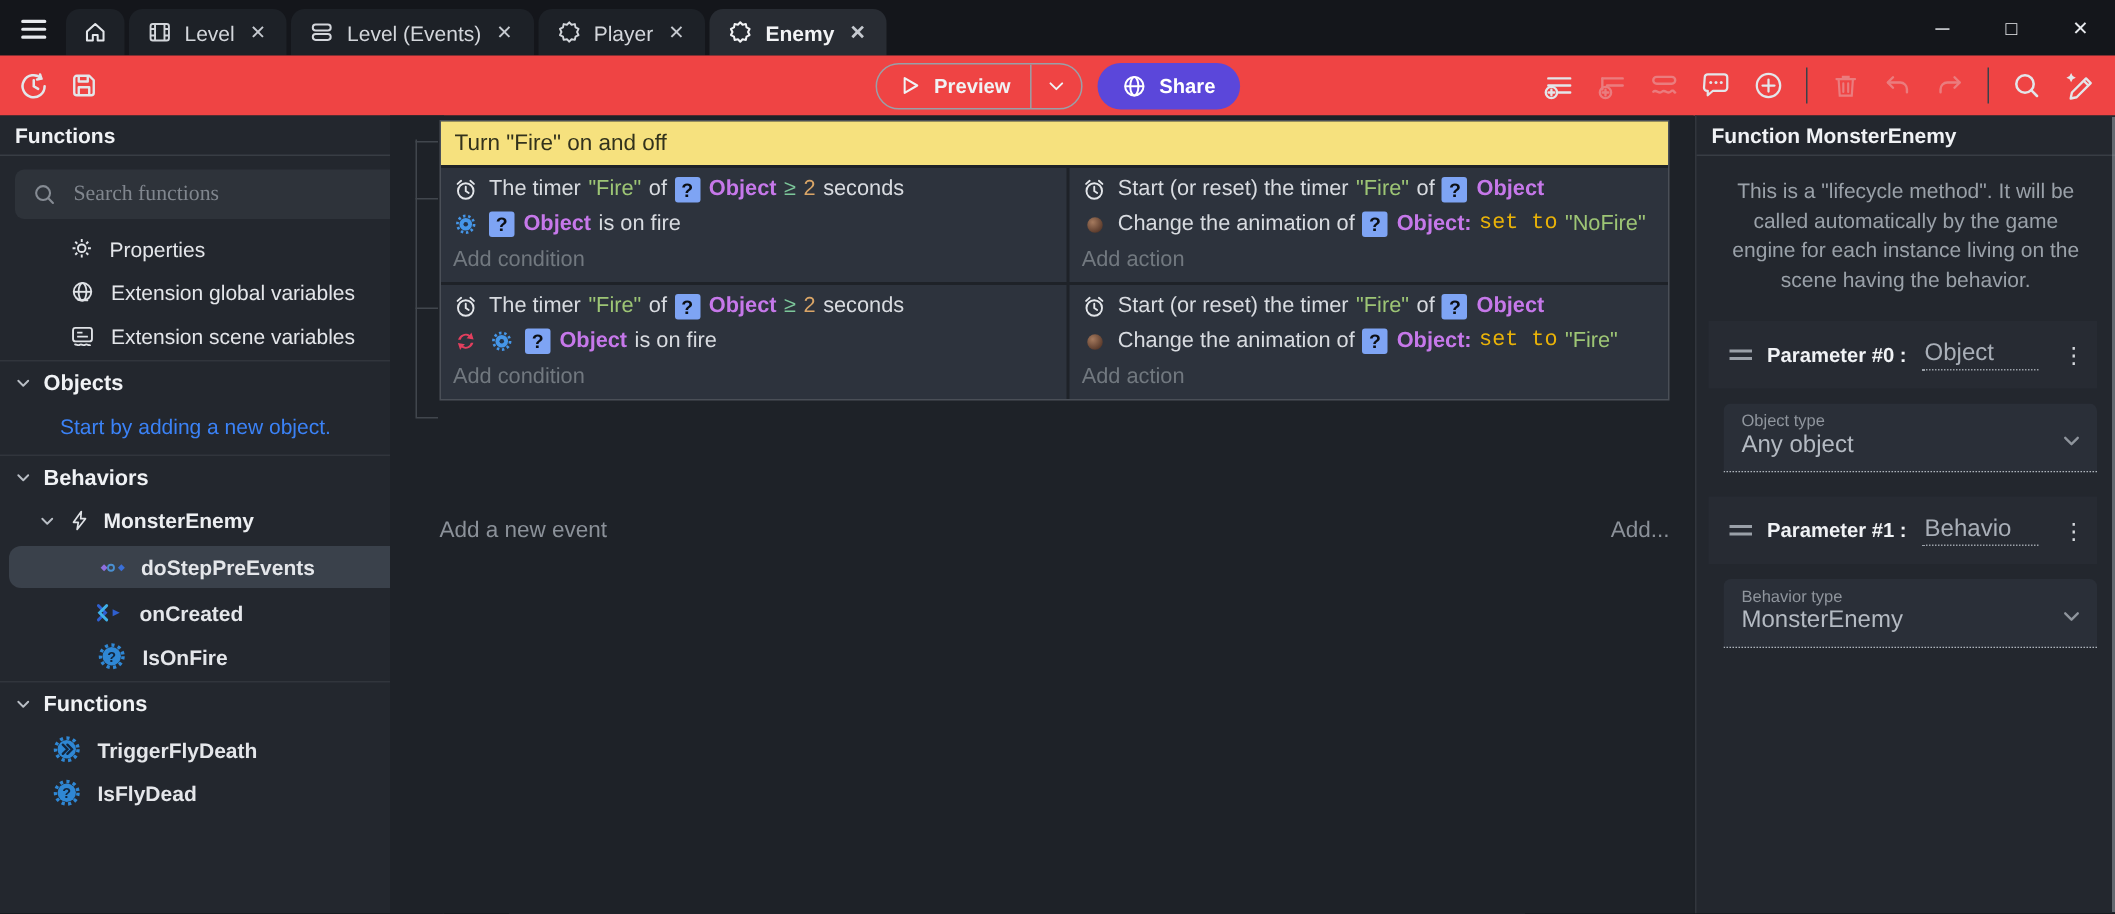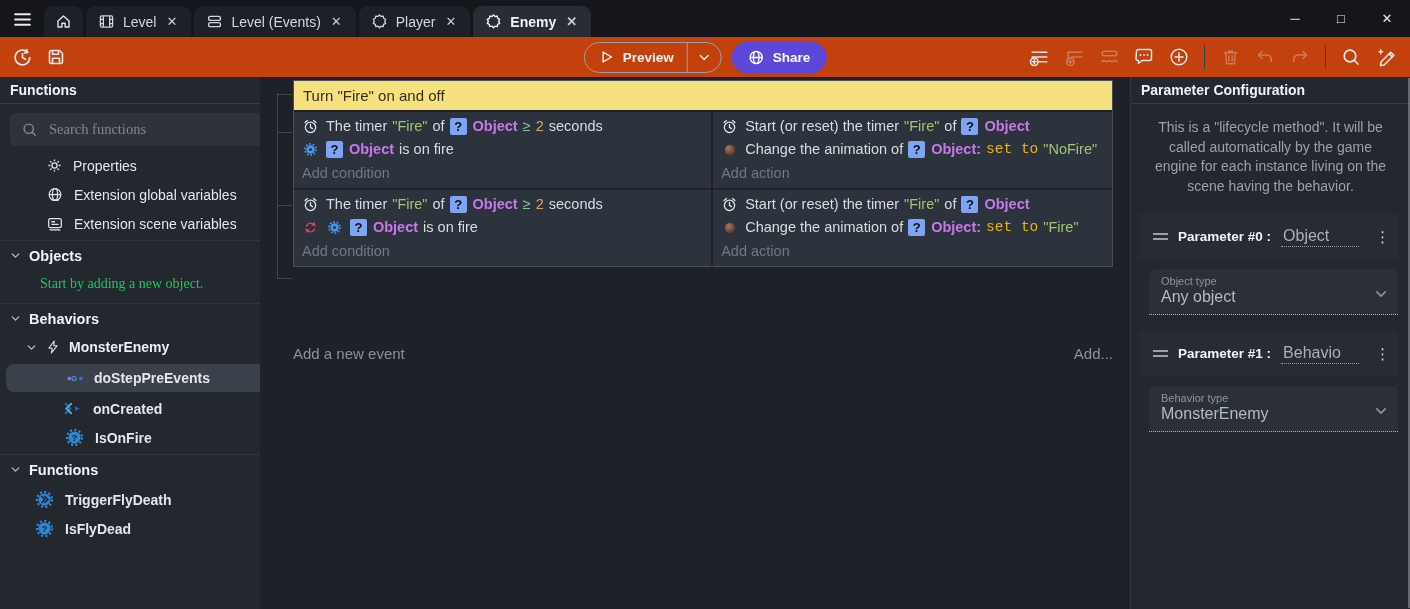--- a/index.html
+++ b/index.html
@@ -13,21 +13,21 @@
   .tabs{display:flex; align-items:flex-end; gap:3px; height:37px;}
   .tab{display:flex; align-items:center; gap:8px; height:31px; padding:0 12px; background:#1d2127; border-radius:9px 9px 0 0; color:#d3d6db; cursor:pointer; white-space:nowrap;}
   .tab.home{padding:0 11px;}
   .tab.active{background:#282c33; color:#f2f3f5; font-weight:bold;}
   .tab .close{color:#c6cad0; font-size:13px; padding:1px 2px;}
   .tab svg{flex:0 0 auto;}
   .wincontrols{margin-left:auto; display:flex; align-items:center; height:37px;}
   .winbtn{width:46px; height:37px; display:flex; align-items:center; justify-content:center; color:#e8eaee; font-size:13px;}
 
   
-  .toolbar{position:absolute; left:0; top:37px; width:1410px; height:40px; background:#c2410c; display:flex; align-items:center;}
+  .toolbar{position:absolute; left:0; top:37px; width:1410px; height:40px; background:#ef4444; display:flex; align-items:center;}
   .tool-ic{width:32px; height:32px; display:flex; align-items:center; justify-content:center; cursor:pointer;}
   .tool-ic.dim{opacity:.35;}
   .tb-left{display:flex; align-items:center; padding-left:6px; gap:2px;}
   .tb-center{position:absolute; left:50%; transform:translateX(-50%); display:flex; align-items:center; gap:10px;}
   .btn-preview{display:flex; align-items:center; height:31px; border:1px solid #9aa0a8; border-radius:17px; overflow:hidden; cursor:pointer;}
   .btn-preview .main{display:flex; align-items:center; gap:8px; padding:0 13px 0 14px; font-weight:bold; color:#f0f2f4; font-size:13.5px;}
   .btn-preview .sep{width:1px; align-self:stretch; background:#9aa0a8;}
   .btn-preview .drop{padding:0 10px; display:flex; align-items:center;}
   .btn-share{display:flex; align-items:center; gap:8px; height:31px; padding:0 16px; background:#5b47da; border-radius:17px; color:#ffffff; font-weight:bold; font-size:13.5px; cursor:pointer;}
   .tb-right{margin-left:auto; display:flex; align-items:center; padding-right:8px; gap:3px;}
@@ -39,21 +39,21 @@
   .searchbox{margin:9px 10px 6px 10px; height:33px; background:#2e333a; border-radius:6px; display:flex; align-items:center; gap:9px; padding:0 11px; color:#858b93;}
   .searchbox input{background:transparent; border:none; outline:none; color:#cfd3d8; font-size:14.5px; width:170px; font-family:Liberation Serif, serif;}
   .searchbox input::placeholder{color:#80868e;}
   .sec{display:flex; align-items:center; gap:8px; padding:0 10px; height:30px; border-top:1px solid #31353c; margin-top:3px; cursor:pointer;}
   .sec:first-of-type{border-top:none;}
   .sec .lbl{font-weight:bold; color:#f0f2f5; font-size:14.5px;}
   .sec .plus{margin-left:auto; font-size:21px; font-weight:300; color:#d5d8dd; line-height:1; padding:0 4px; cursor:pointer;}
   .item{display:flex; align-items:center; gap:10px; height:27px; padding-left:46px; color:#e4e6ea; cursor:pointer; margin:2px 0;}
   .item.lvl2{padding-left:64px;}
   .item.selected{background:#3a414b; border-radius:8px; margin:3px 6px 3px 6px; padding-left:58px; height:28px;}
-  .muted-line{color:#22c55e; padding:6px 12px 8px 40px;font-family:Liberation Serif, serif;}
+  .muted-line{color:#3b82f6; padding:6px 12px 8px 40px;}
   .beh-row{display:flex; align-items:center; gap:8px; padding:0 10px 0 26px; height:28px; color:#eceef1; font-weight:bold; cursor:pointer;}
   .beh-row .plus{margin-left:auto; font-size:21px; font-weight:300; color:#d5d8dd; line-height:1; padding:0 4px;}
   .v-scroll{position:absolute; top:1px; right:0; width:2px; height:530px; background:#9aa0a8; opacity:.65;}
 
   
   .events-panel{position:absolute; left:260px; top:77px; width:869px; height:532px; background:#1e2228;}
   .tree-vline{position:absolute; left:17px; top:16px; width:1px; height:185px; background:#41464d;}
   .tree-tick{position:absolute; left:17px; width:15px; height:1px; background:#41464d;}
   .evgroup{position:absolute; left:33px; top:3px; width:820px; border:1px solid #4a4f57;}
   .comment{height:29px; background:#f6e17e; color:#32321c; display:flex; align-items:center; padding:0 9px; font-size:15px; cursor:pointer;}
@@ -588,21 +588,21 @@
       </div>
     </div>
 
     <div class="add-event-row">
       <span class="newev">Add a new event</span>
       <span class="ellipsis">Add...</span>
     </div>
   </div>
 
   <div class="rightpanel">
-    <div class="panel-head">Parameter Configuration</div>
+    <div class="panel-head">Function MonsterEnemy</div>
     <div class="rp-desc">This is a "lifecycle method". It will be called automatically by the game engine for each instance living on the scene having the behavior.</div>
 
     <div class="param-row">
       <span class="drag-handle">
           <i></i>
           <i></i>
         </span>
       <span class="param-label">Parameter #0 :</span>
       <span class="param-value">Object</span>
       <span class="kebab">⋮</span>

